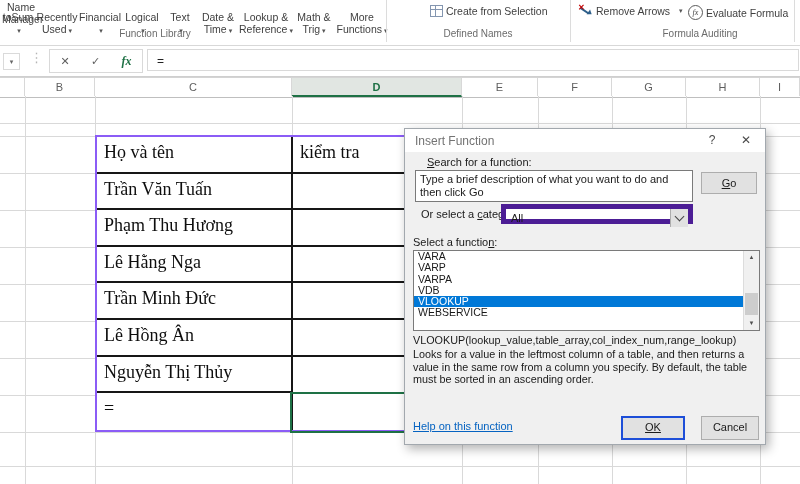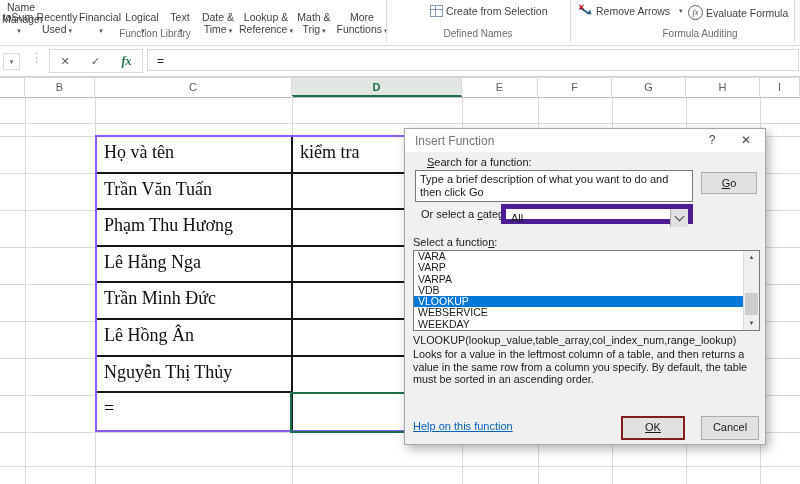--- a/index.html
+++ b/index.html
@@ -68,21 +68,21 @@
   .dlg-title { position:absolute; left:0; top:0; right:0; height:23px; background:#fff; }
   .dlg-title .t { position:absolute; left:10px; top:5px; font-size:12px; color:#737373; }
   .dlg-help { position:absolute; right:44px; top:4px; width:18px; text-align:center; font-size:12px; color:#4a4a4a; cursor:pointer; }
   .dlg-close { position:absolute; right:10px; top:4px; width:18px; text-align:center; font-size:12px; color:#4a4a4a; cursor:pointer; }
   .lbl { position:absolute; white-space:nowrap; }
   .u { text-decoration:underline; }
   .s-input { position:absolute; left:10px; top:41px; width:278px; height:32px; background:#fff; border:1px solid #7a7a7a;
              box-sizing:border-box; padding:2px 4px; line-height:13px; color:#1a1a1a; cursor:text; }
   .btn { position:absolute; background:#e1e1e1; border:1px solid #adadad; box-sizing:border-box;
          text-align:center; cursor:pointer; color:#1a1a1a; }
-  .btn.focus { border:2px solid #7f1d1d;text-decoration:underline; }
+  .btn.focus { border:2px solid #1d4ed8;text-decoration:underline; }
   .combo { position:absolute; left:96px; top:75px; width:192px; height:20px; background:#fff; border:5px solid #4c1d95;
            box-sizing:border-box; cursor:pointer; }
   .combo .val { position:absolute; left:5px; top:3px; }
   .combo .dbtn { position:absolute; right:0; top:0; width:18px; height:18px; background:#e1e1e1; border-left:1px solid #adadad; box-sizing:border-box; }
   .chev { position:absolute; left:5px; top:4px; width:6px; height:6px; border-right:1.5px solid #444; border-bottom:1.5px solid #444; transform:rotate(45deg); }
   .flist { position:absolute; left:8px; top:121px; width:347px; height:81px; background:#fff; border:1px solid #7a7a7a;
            box-sizing:border-box; overflow:hidden; }
   .fitem { height:11.3px; line-height:11.3px; padding-left:4px; font-size:10.5px; color:#1a1a1a; cursor:pointer; }
   .fitem.sel { background:#0078d7; color:#fff; }
   .sbar { position:absolute; right:0; top:0; width:15px; height:79px; background:#f0f0f0; border-left:1px solid #dcdcdc; }
@@ -262,21 +262,20 @@
     <div class="lbl" style="left:8px;top:107px">
       <span>Select a functio</span><span class="u">n</span><span>:</span>
     </div>
     <div class="flist">
       <div class="fitem">VARA</div>
       <div class="fitem">VARP</div>
       <div class="fitem">VARPA</div>
       <div class="fitem">VDB</div>
       <div class="fitem sel">VLOOKUP</div>
       <div class="fitem">WEBSERVICE</div>
-      <div class="fitem">WEEKDAY</div>
       <div class="sbar">
         <div class="sarrow" style="top:0">▲</div>
         <div class="sthumb"></div>
         <div class="sarrow" style="bottom:0">▼</div>
       </div>
     </div>
 
     <div class="sig">VLOOKUP(lookup_value,table_array,col_index_num,range_lookup)</div>
     <div class="desc">Looks for a value in the leftmost column of a table, and then returns a value in the same row from a column you specify. By default, the table must be sorted in an ascending order.</div>
 

